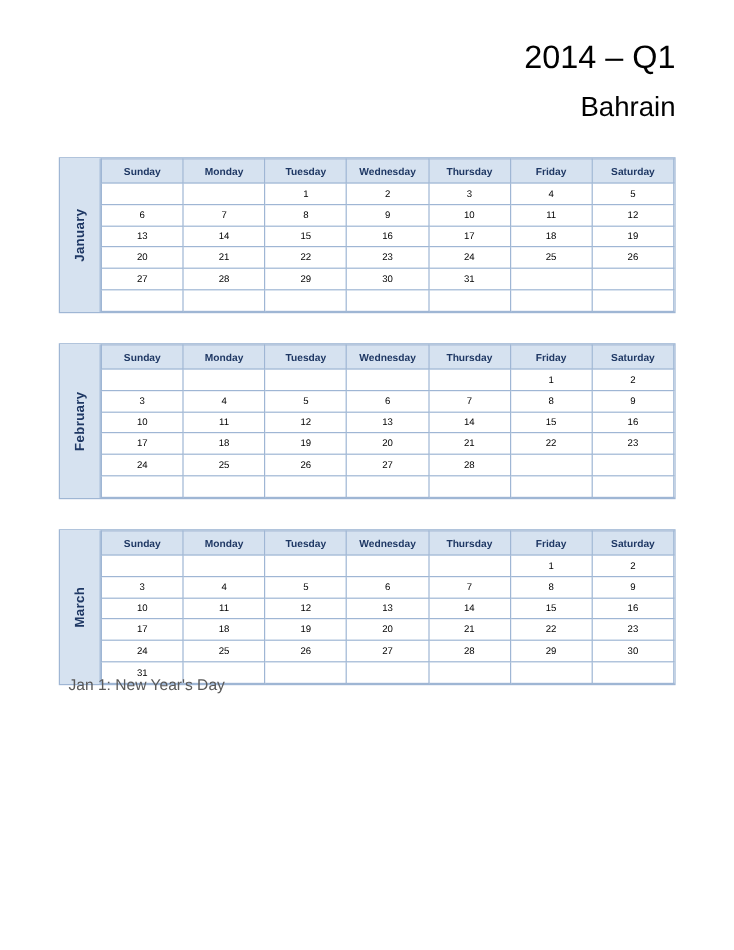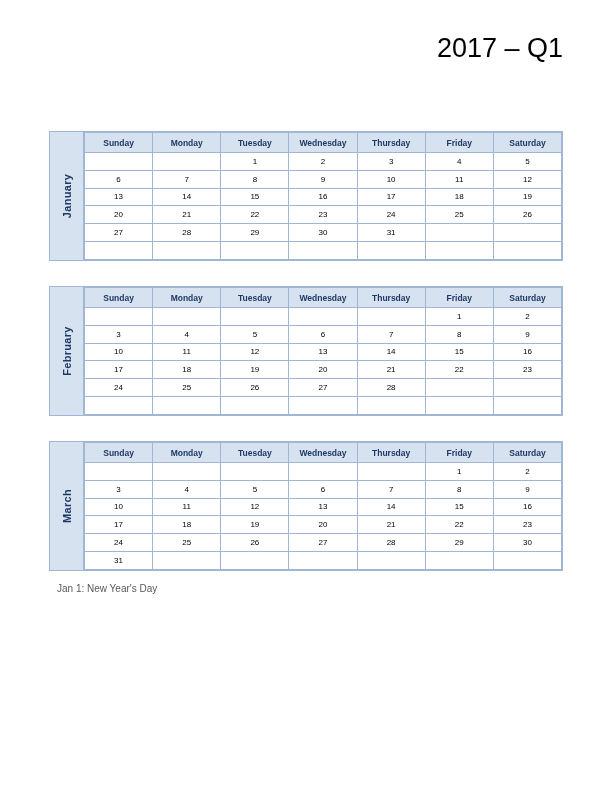--- a/index.html
+++ b/index.html
@@ -141,34 +141,35 @@
     color: #c00000;
   }
   td.empty {
     color: transparent;
   }
 
   
   .footnotes {
     position: absolute;
     left: 57px;
-    top: 583px;
-    font-size: 10px;
+    top: 565px;
+    font-size: 13px;
     color: #595959;
     line-height: 12px;
   }
 </style>
 </head>
 <body>
 
 <div class="page">
 
 
   <div class="title-block">
-    <div class="title-main">2017 – Q1</div>
+    <div class="title-main">2014 – Q1</div>
+    <div class="title-sub">Bahrain</div>
   </div>
 
   <div class="month-block" id="month-0">
     <div class="month-inner">
       <div class="month-label">
         <span>January</span>
       </div>
       <table class="cal">
         <thead>
           <tr>

